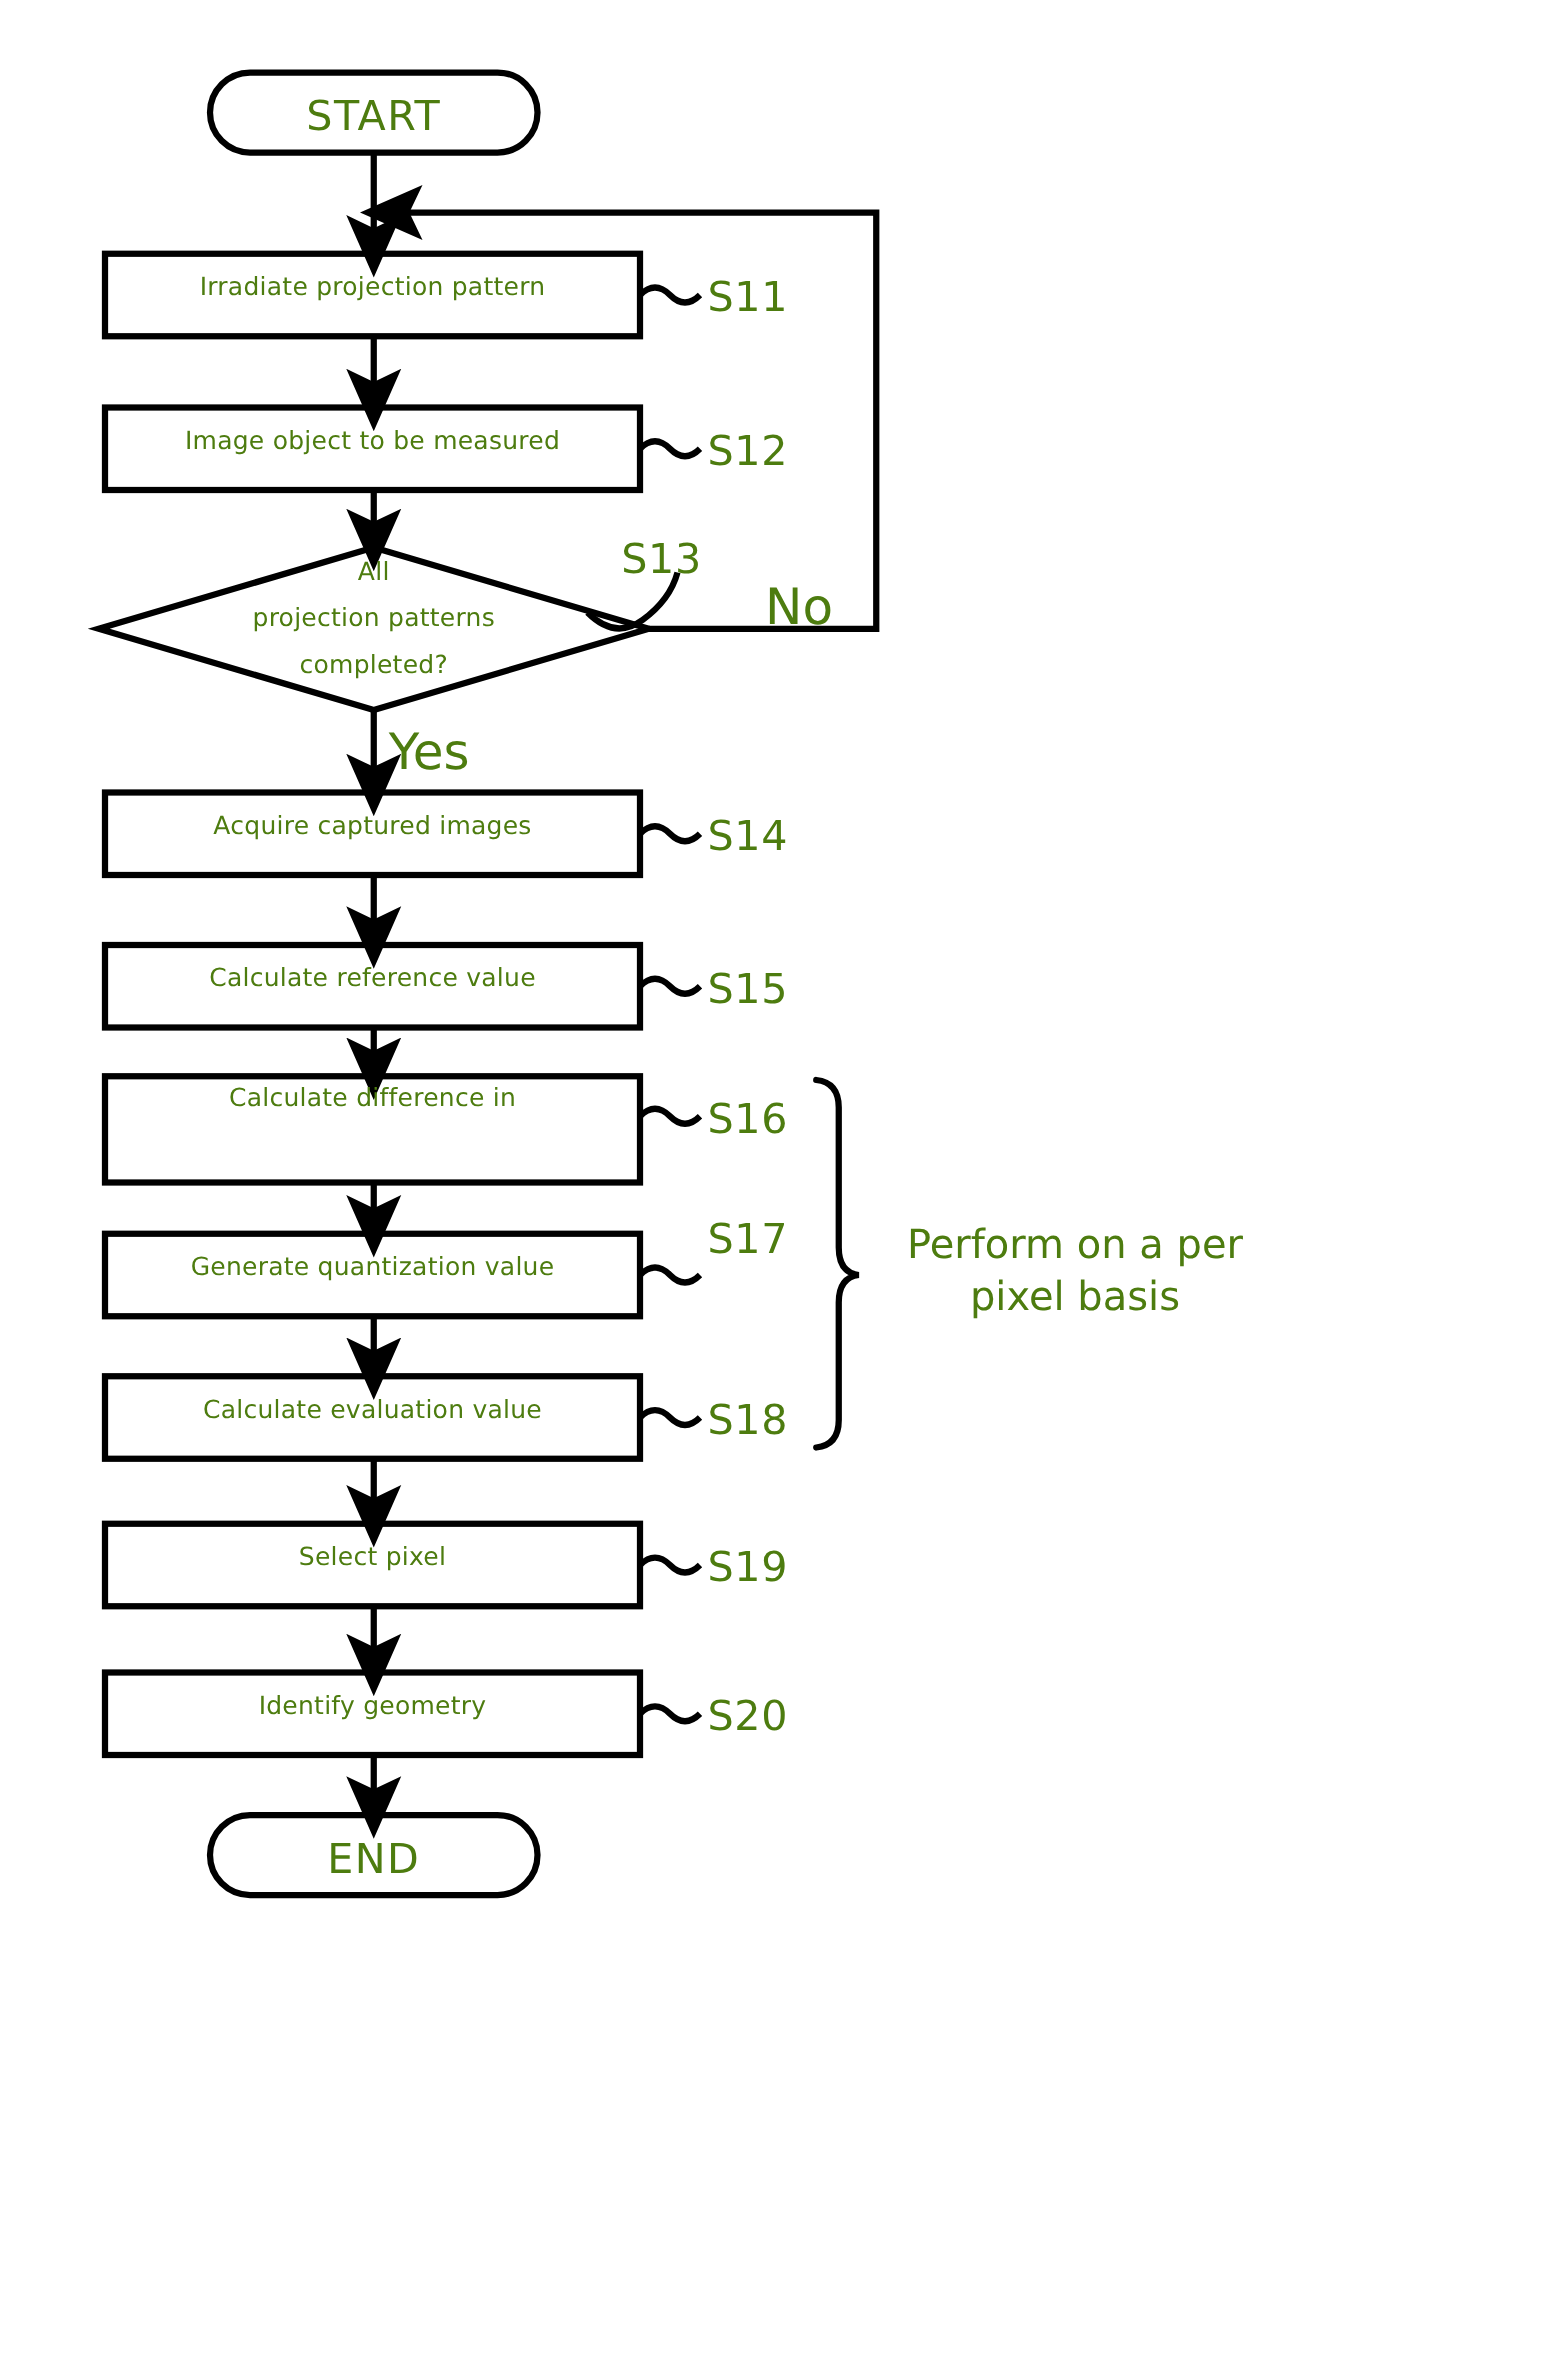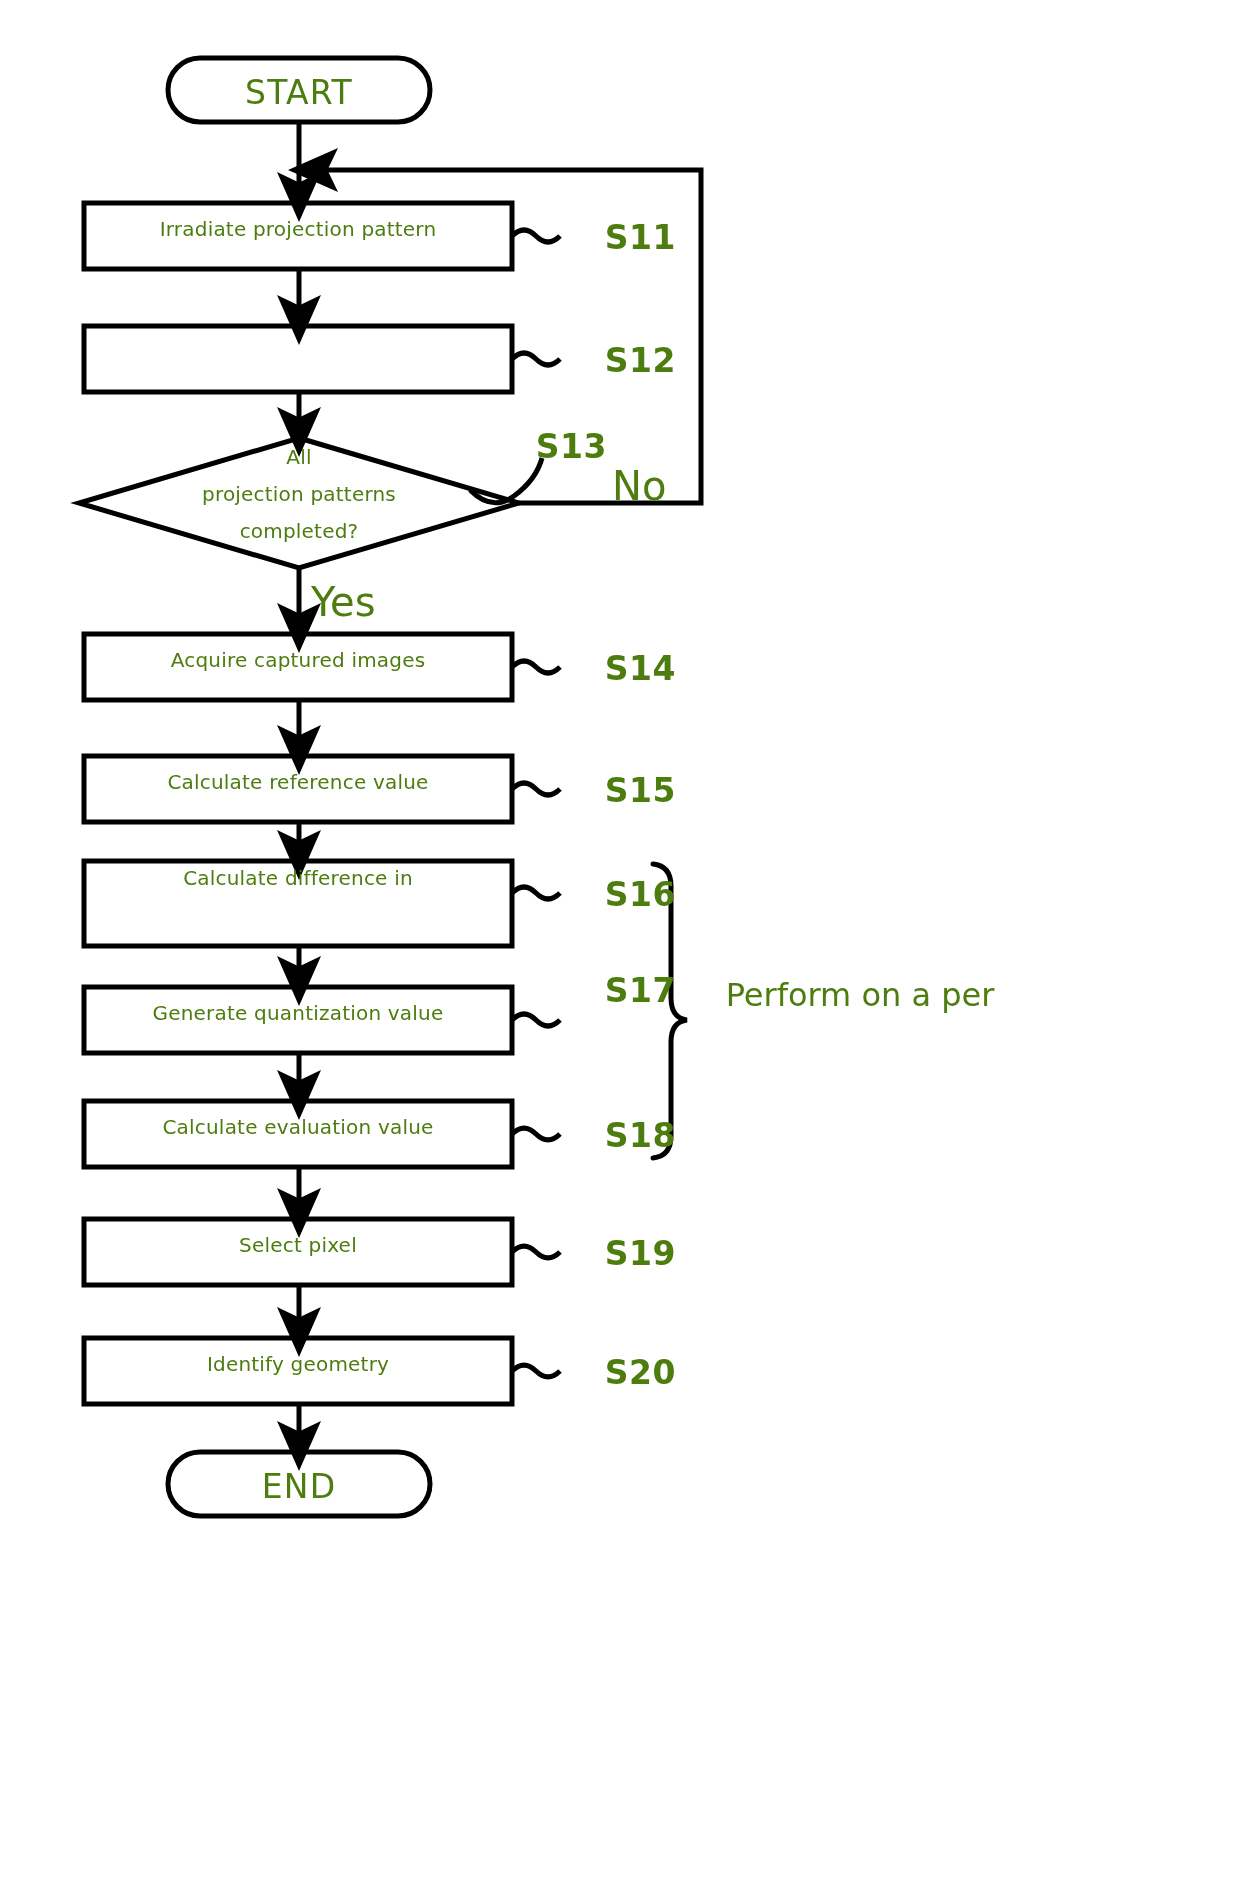--- a/index.html
+++ b/index.html
@@ -39,22 +39,21 @@
     font-size: 20px;
     letter-spacing: 0.2px;
   }
   .terminal-text {
     font-size: 33px;
     letter-spacing: 1.2px;
   }
   .step-ref {
     font-size: 33px;
     letter-spacing: 0.5px;
-    text-align: right;
-    font-weight: bold;
+    text-align: left;
   }
   .branch-lbl {
     font-size: 40px;
     text-align: left;
   }
   .note-text {
     font-size: 32px;
     text-align: center;
     line-height: 1.32;
   }
@@ -140,20 +139,21 @@
                L671,1136
                q0,20 -18,22" stroke-width="5" fill="none" stroke-linecap="round"></path>
     </g>
   </svg>
 
   <div class="lbl terminal-text" style="left:168px; top:74px; width:262px;">START</div>
 
   <div class="lbl node-text" style="left:84px; top:218px; width:428px;">Irradiate projection pattern</div>
   <div class="lbl step-ref" style="left:566px; top:219px; width:110px;">S11</div>
 
+  <div class="lbl node-text" style="left:84px; top:341px; width:428px;">Image object to be measured</div>
   <div class="lbl step-ref" style="left:566px; top:342px; width:110px;">S12</div>
 
   <div class="lbl node-text" style="left:149px; top:446px; width:300px;">All</div>
   <div class="lbl node-text" style="left:149px; top:520px; width:300px;">completed?</div>
   <div class="lbl node-text" style="left:119px; top:483px; width:360px;">projection patterns</div>
 
   <div class="lbl step-ref" style="left:497px; top:428px; width:110px;">S13</div>
 
   <div class="lbl branch-lbl" style="left:612px; top:463px; width:70px;">No</div>
 
@@ -176,14 +176,15 @@
 
   <div class="lbl node-text" style="left:84px; top:1234px; width:428px;">Select pixel</div>
   <div class="lbl step-ref" style="left:566px; top:1235px; width:110px;">S19</div>
 
   <div class="lbl node-text" style="left:84px; top:1353px; width:428px;">Identify geometry</div>
   <div class="lbl step-ref" style="left:566px; top:1354px; width:110px;">S20</div>
 
   <div class="lbl terminal-text" style="left:168px; top:1468px; width:262px;">END</div>
 
   <div class="lbl note-text" style="left:700px; top:974px; width:320px;">Perform on a per</div>
+  <div class="lbl note-text" style="left:700px; top:1016px; width:320px;">pixel basis</div>
 
 </div>
 
 </body></html>

